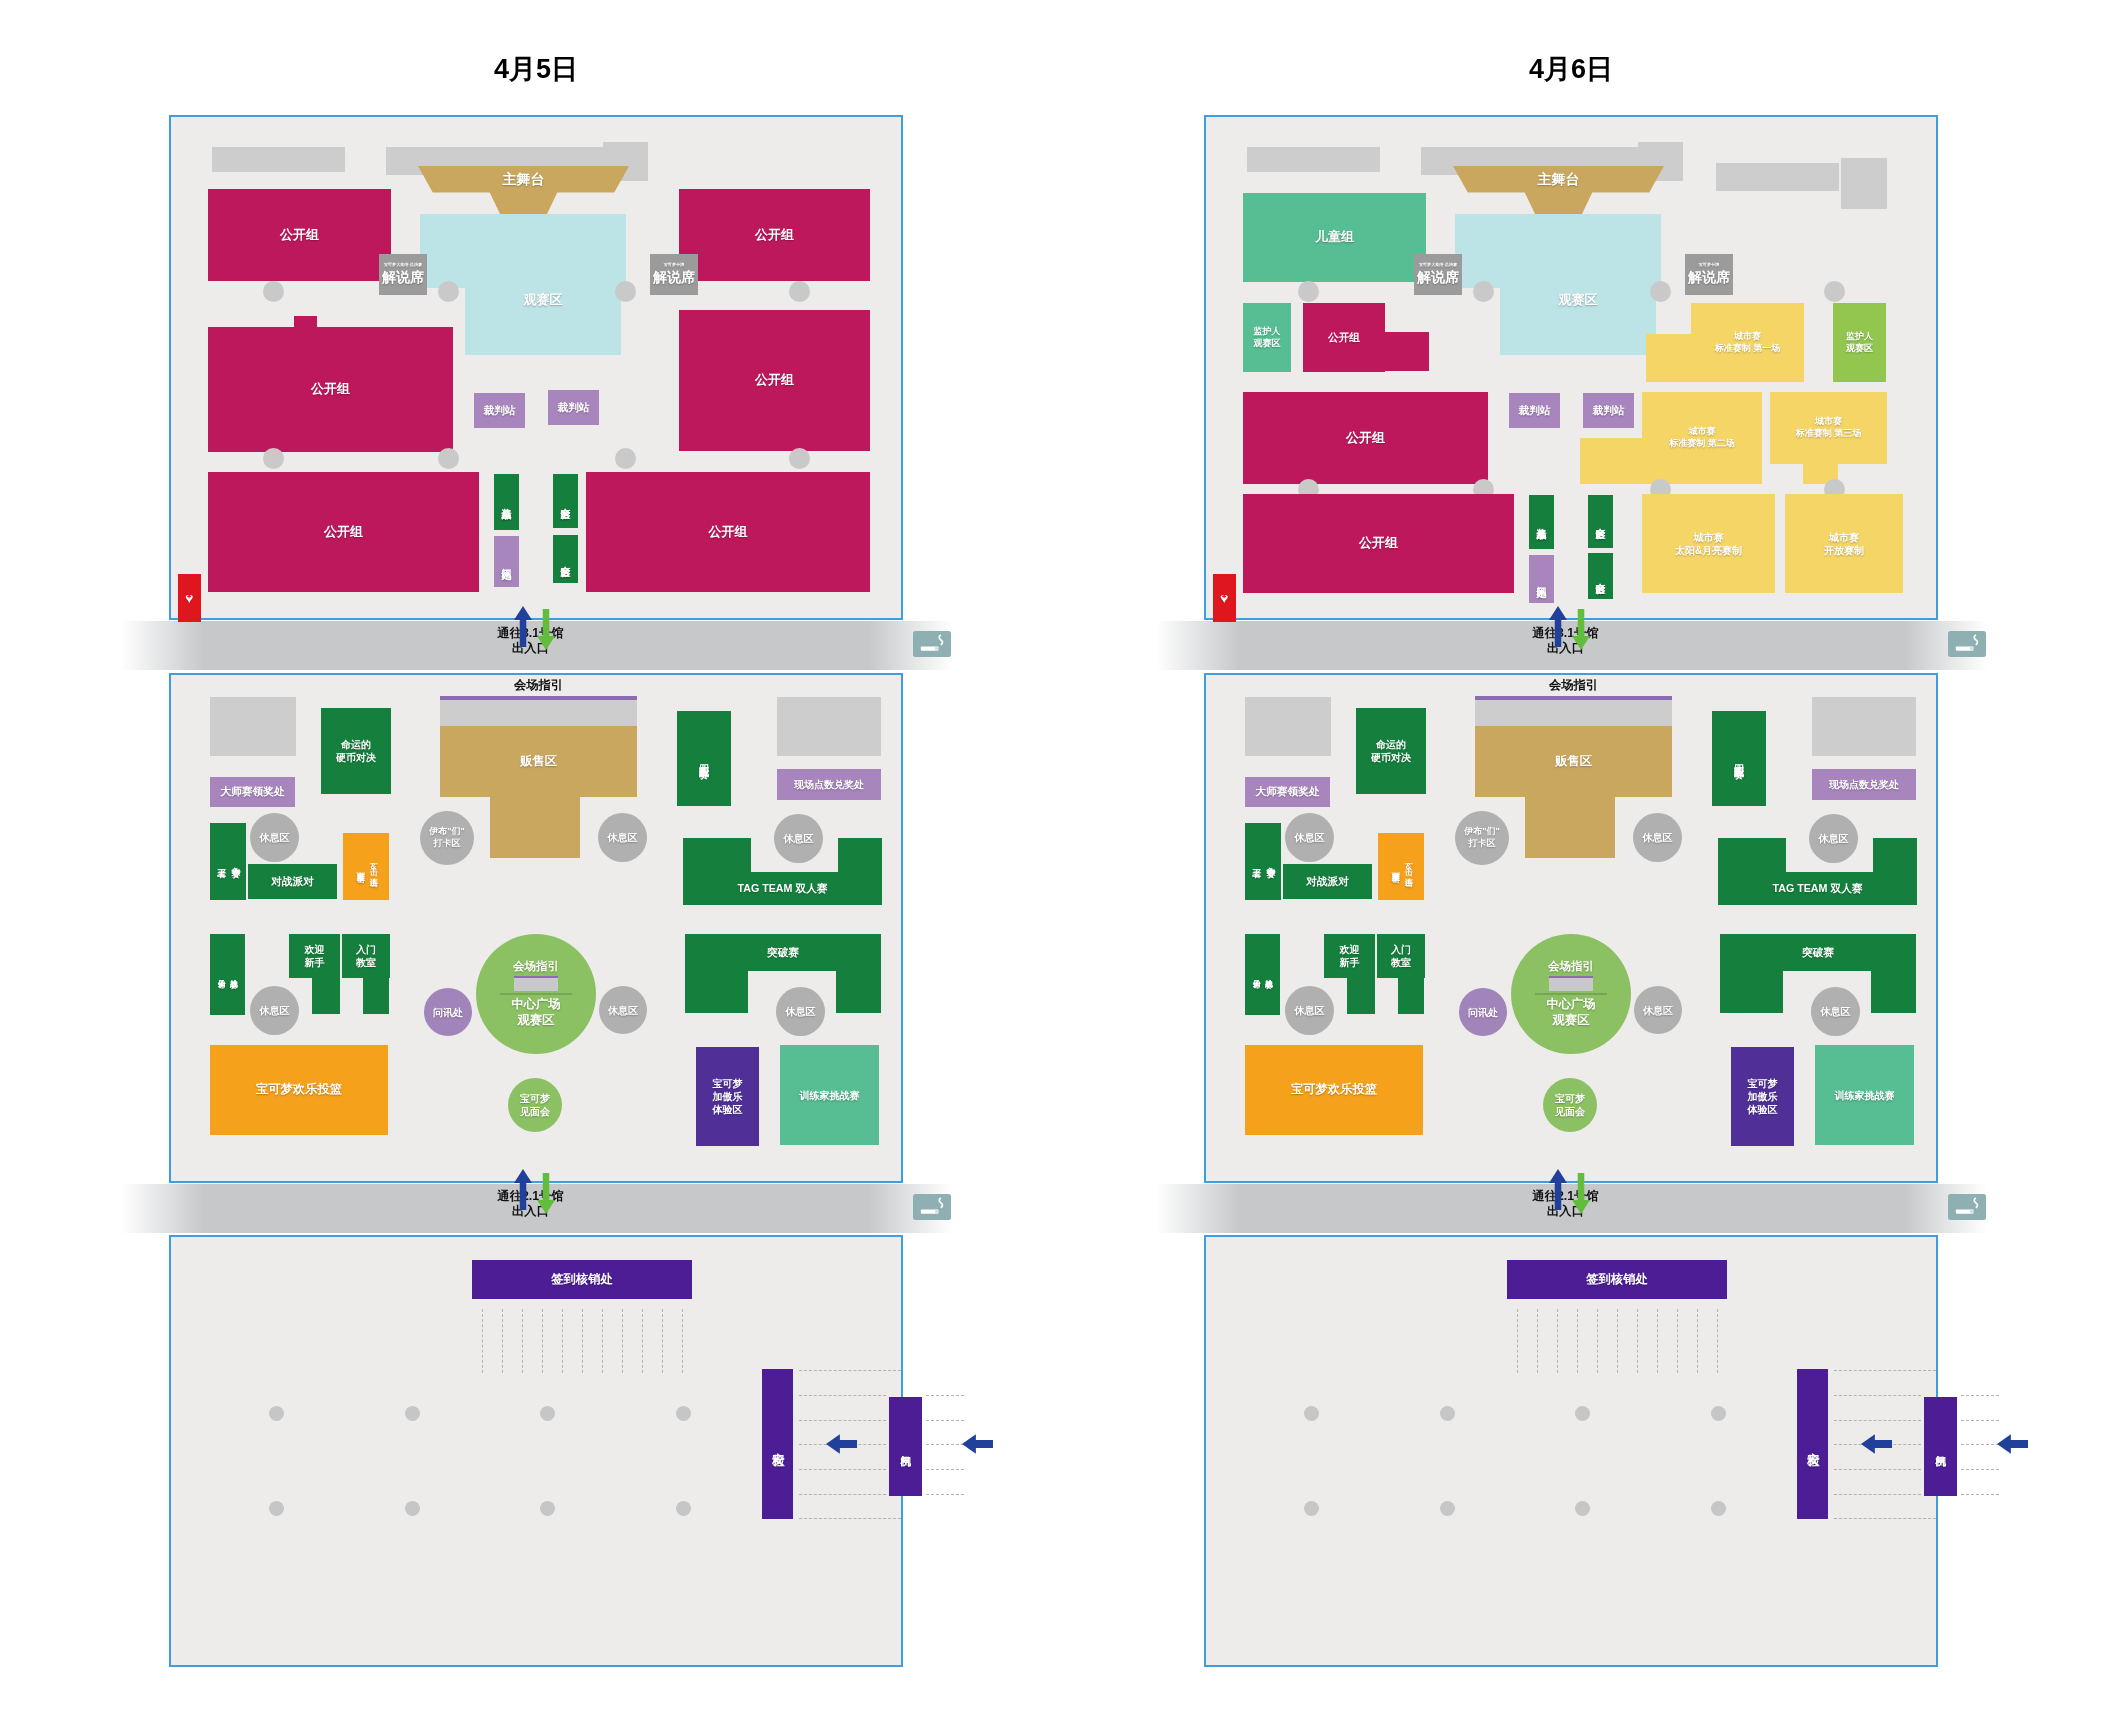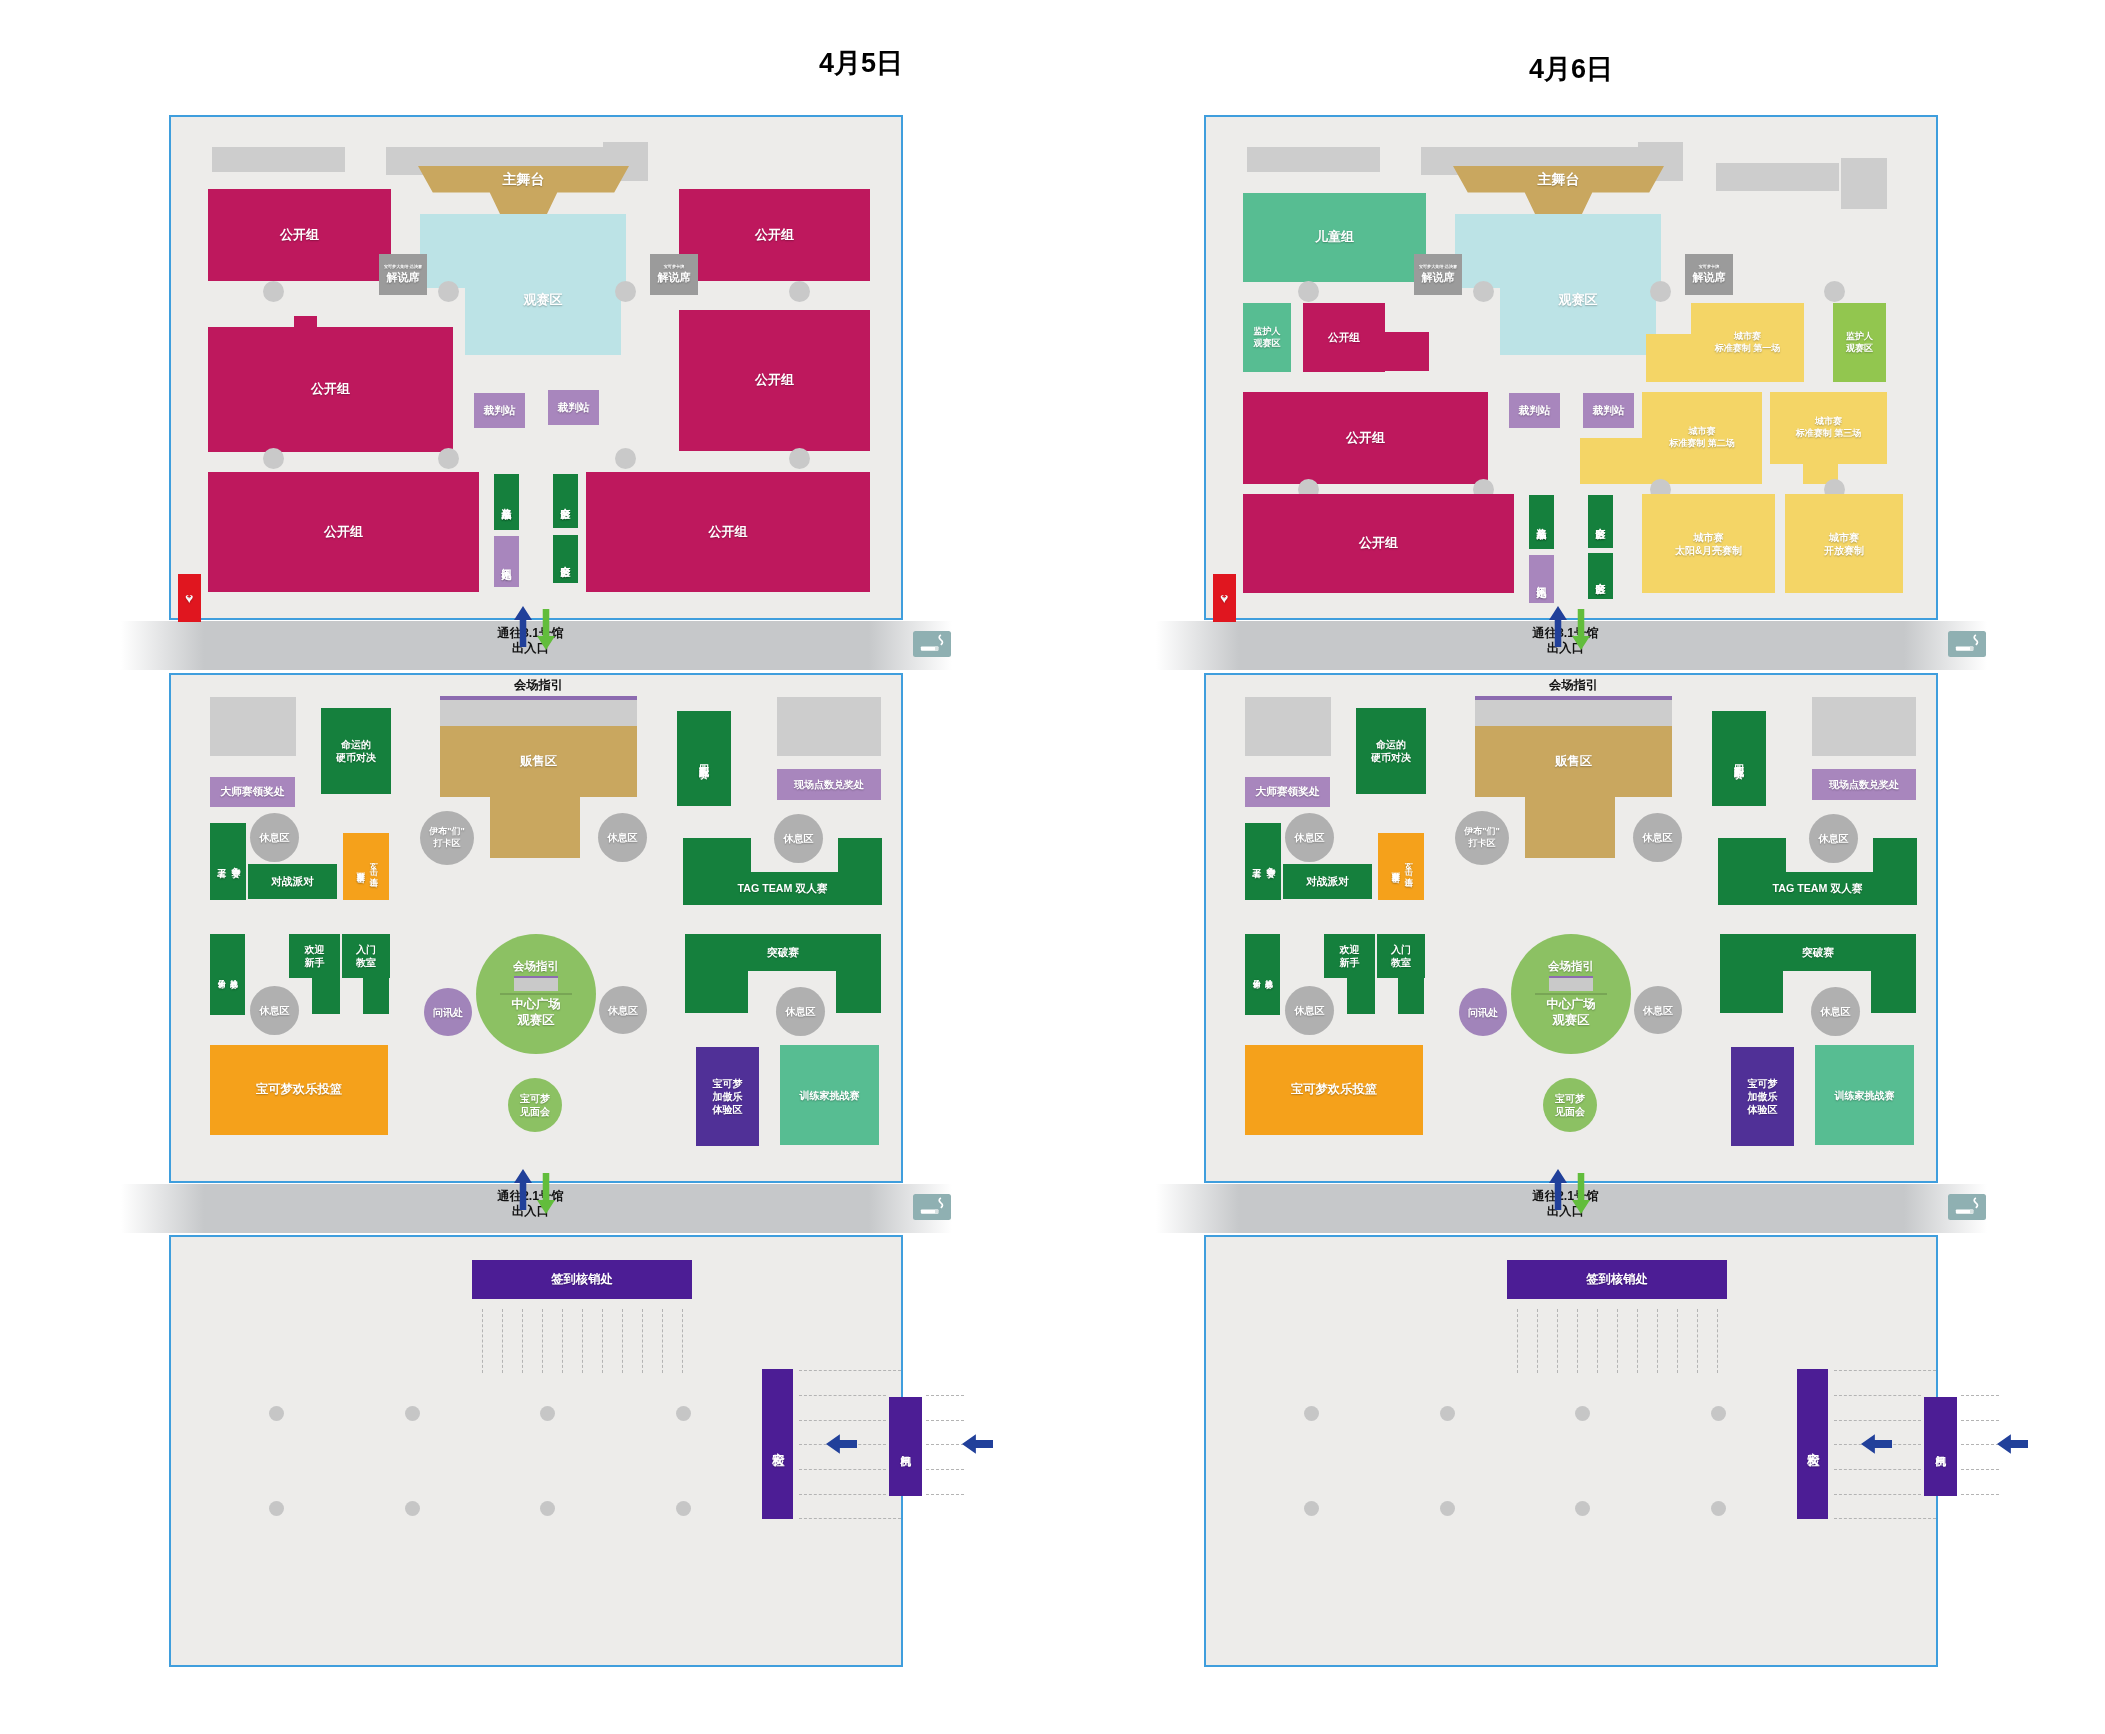--- a/index.html
+++ b/index.html
@@ -24,41 +24,41 @@
   .pillar{position:absolute;width:21.4px;height:21.4px;border-radius:50%;background:#c9c9c9;}
   .dot{position:absolute;width:15px;height:15px;border-radius:50%;background:#c6c6c6;}
   .vtext{writing-mode:vertical-rl;text-orientation:upright;letter-spacing:0.8px;}
   .colwrap{gap:2.5px;}
   .stage{clip-path:polygon(0 0,100% 0,93% 50%,66% 50%,60% 100%,40% 100%,34% 50%,7% 50%);
          align-items:flex-start;padding-top:4.1px;box-sizing:border-box;}
   .toplabel{align-items:flex-start;padding-top:5.8px;box-sizing:border-box;}
   .darklbl{color:#111;text-shadow:none;background:transparent;}
   .comm{background:#9b9b9b;flex-direction:column;gap:0.8px;}
   .comm .tinytxt{font-size:4.1px;line-height:1.3;display:block;letter-spacing:0;}
-  .comm .big{font-size:11px;}
+  .comm .big{font-size:14px;}
   .guide{flex-direction:column;gap:2.5px;}
   .gtitle{font-size:11.5px;}
   .ministage{width:44px;height:12.3px;background:#c9c9c9;border-top:2.5px solid #8c6bb0;}
   .gline{width:72px;height:1.6px;background:rgba(0,0,0,.14);}
   .gmain{font-size:12.3px;white-space:pre-line;}
   .aed{background:#e0161f;}
   .aed .heart{font-size:14px;color:#fff;line-height:1;}
   .aed .plus{position:absolute;font-size:7.4px;color:#e0161f;font-weight:bold;margin-top:-1.6px;}
   .smoke{position:absolute;width:38px;height:26px;background:#8fb0b2;border-radius:2.5px;
          display:flex;align-items:center;justify-content:center;}
   .hdash{position:absolute;height:0;border-top:1.6px dashed #b4b4b4;}
   .vdwrap{position:absolute;display:flex;justify-content:space-between;}
   .vdash{border-left:1.6px dashed #b4b4b4;height:100%;width:0;}
   .arr{position:absolute;}
 </style>
 </head>
 <body>
 
 <div id="canvas">
-  <div class="title" style="left:169px;top:45px;width:734px;text-align:right;">4月5日</div>
+  <div class="title" style="left:169px;top:51px;width:734px;">4月5日</div>
   <div class="title" style="left:1204px;top:51px;width:734px;">4月6日</div>
 <div class="corridor" style="left: 121px; top: 621px; width: 831px; height: 49px;"></div>
     <div class="corridor" style="left: 121px; top: 1184px; width: 831px; height: 49px;"></div>
     <div class="hall" style="left: 169px; top: 115px; width: 734px; height: 505px;">
       <div class="blk gray" style="left: 41px; top: 30px; width: 133px; height: 25px;"></div>
       <div class="blk gray" style="left: 215px; top: 30px; width: 220px; height: 28px;"></div>
       <div class="blk gray" style="left: 432px; top: 25px; width: 45px; height: 39px;"></div>
       <div class="blk tan stage" style="left: 247px; top: 49px; width: 211px; height: 53px; font-size: 14px;">
         <span class="lbl">主舞台</span>
       </div>

